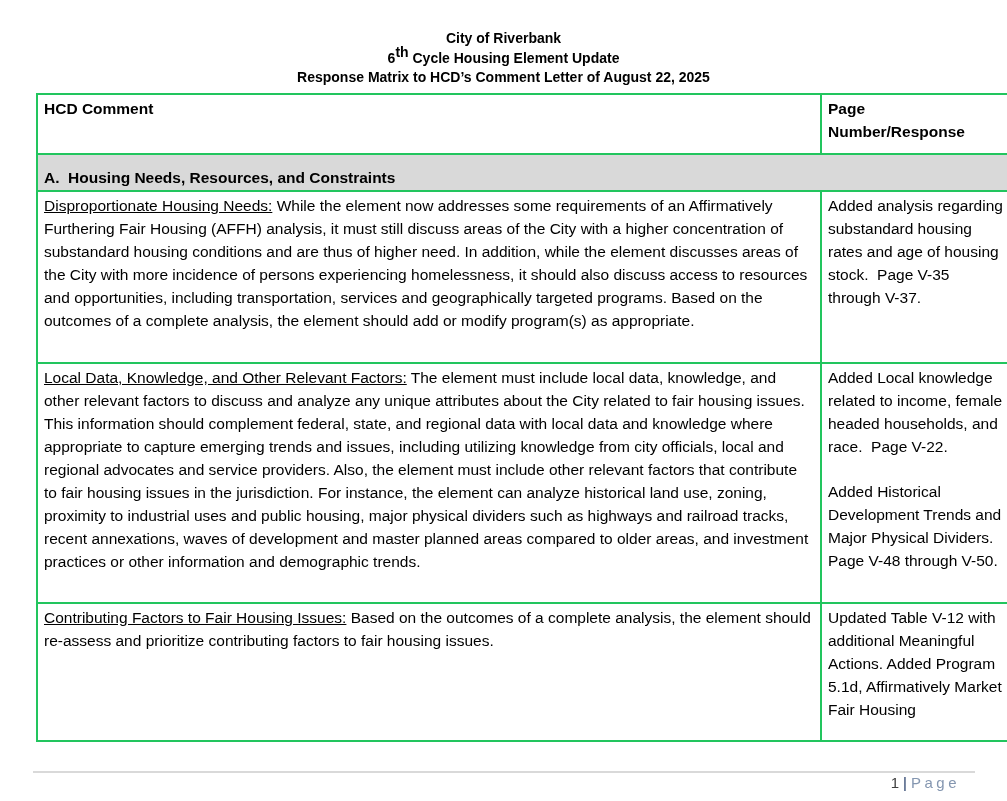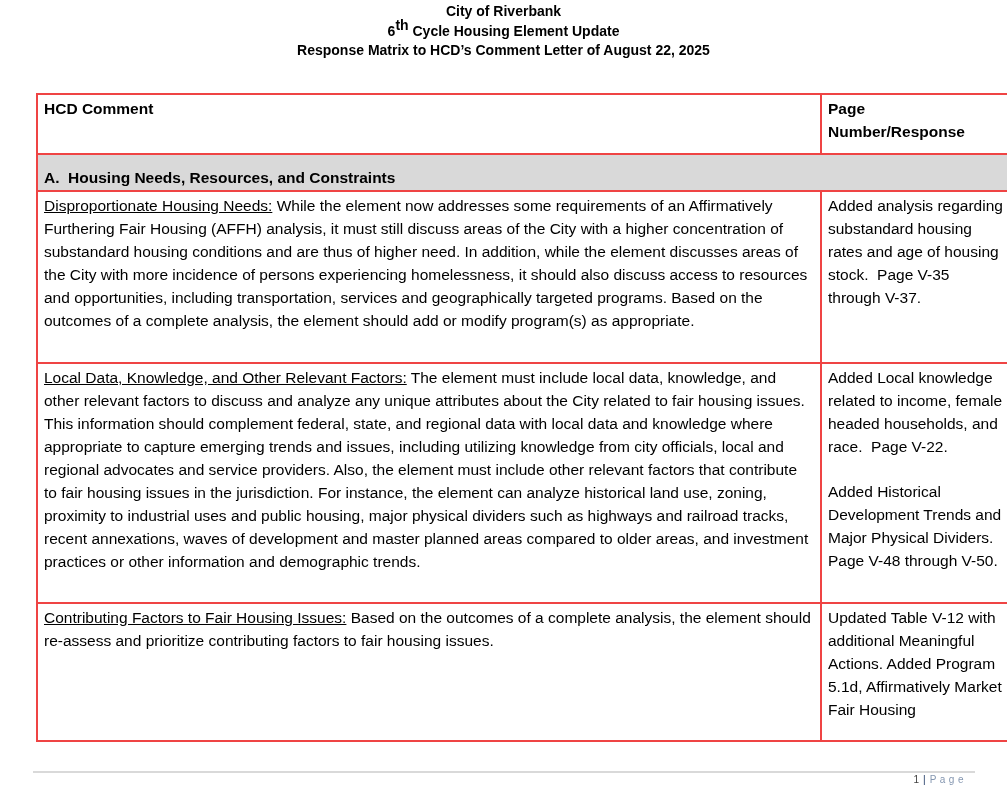--- a/index.html
+++ b/index.html
@@ -8,38 +8,38 @@
     font-family: "Liberation Sans", sans-serif;
     color: #000;
     position: relative;
     overflow: hidden;
   }
   .doc-header {
     text-align: center;
     font-weight: bold;
     font-size: 14px;
     line-height: 19.5px;
-    padding-top: 2px;
+    padding-top: 29px;
     color: #000;
   }
   .doc-header sup {
     font-size: 14px;
     vertical-align: super;
     line-height: 0;
   }
   table.matrix {
     position: absolute;
     left: 36px;
     top: 93px;
     width: 957px;
     border-collapse: collapse;
     table-layout: fixed;
   }
   table.matrix td {
-    border: 2px solid #ef4444;
+    border: 2px solid #22c55e;
     vertical-align: top;
     font-size: 15.5px;
     line-height: 23px;
     padding: 2px 6px 2px 6px;
   }
   td.col-comment { width: 784px; }
   td.col-response { width: 190px; line-height: 21.5px; }
   tr.header-row td {
     font-weight: bold;
     height: 60px;
@@ -64,22 +64,22 @@
     position: absolute;
     left: 33px;
     top: 771px;
     width: 942px;
     height: 2px;
     background: #d9d9d9;
   }
   .footer-text {
     position: absolute;
     top: 774px;
-    right: 40px;
-    font-size: 10px;
+    right: 47px;
+    font-size: 15px;
     font-family: "Liberation Sans", sans-serif;
   }
   .footer-num { color: #404040; }
   .footer-sep { color: #1f3864; padding: 0 4px; }
   .footer-page { color: #8496b0; letter-spacing: 3.5px; }
 </style>
 </head>
 <body>
 
 <div class="doc-header">

